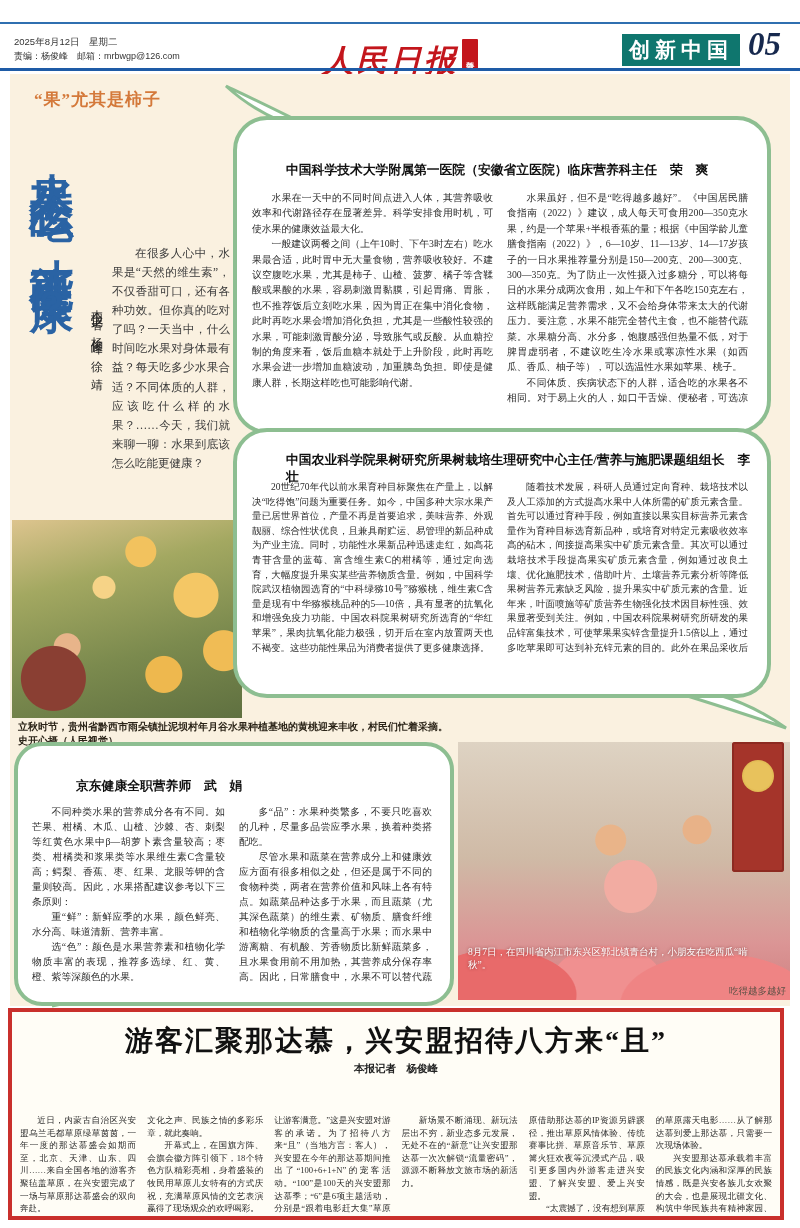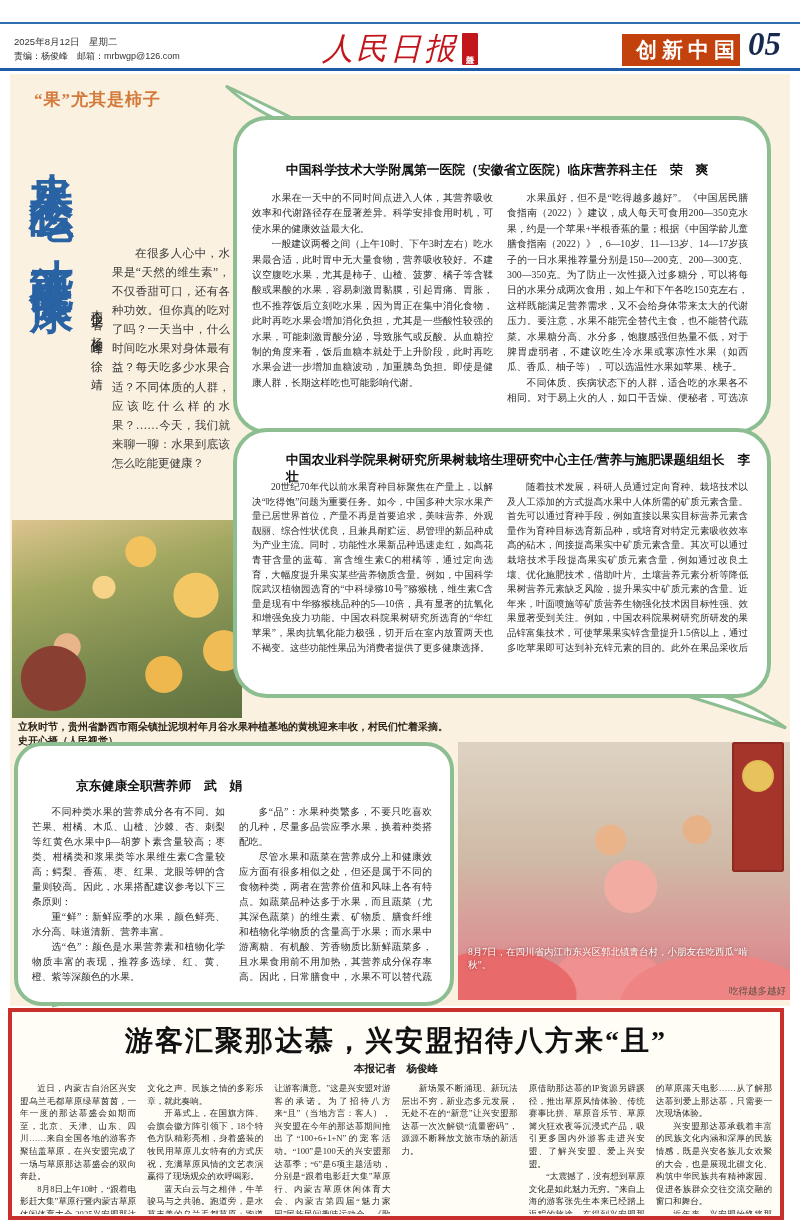--- a/index.html
+++ b/index.html
@@ -5,26 +5,26 @@
   html,body{margin:0;padding:0;background:#e9e9e9;}
   #page{position:relative;width:800px;height:1228px;background:#ffffff;margin:0 auto;
         font-family:"Liberation Serif","DejaVu Serif",serif;color:#2b2b2b;overflow:hidden;}
   .abs{position:absolute;}
 
   
   #top-rule{left:0;top:22px;width:800px;height:2px;background:#2f6fb0;}
   #date-text{left:14px;top:36px;font-size:9.5px;color:#333;font-family:"Liberation Sans",sans-serif;}
   #editor-text{left:14px;top:50px;font-size:9px;color:#333;font-family:"Liberation Sans",sans-serif;}
   #masthead{left:0;top:28px;width:800px;text-align:center;}
-  #masthead-title{display:inline-block;font-size:31px;font-weight:400;font-style:italic;
-        color:#c3161c;letter-spacing:3px;vertical-align:middle;}
+  #masthead-title{display:inline-block;font-size:31px;font-weight:700;font-style:italic;
+        color:#c3161c;letter-spacing:3px;vertical-align:middle;margin-top:12px;}
   #edition-badge{display:inline-block;vertical-align:middle;margin-left:4px;background:#c3161c;color:#fff;
         writing-mode:vertical-rl;font-size:8.5px;line-height:1.1;padding:3px 3px;height:26px;border-radius:1px;}
-  #section-badge{left:622px;top:34px;width:118px;height:32px;background:#c2410c;color:#fff;
-        font-size:21px;font-weight:bold;letter-spacing:5px;text-align:right;line-height:32px;}
+  #section-badge{left:622px;top:34px;width:118px;height:32px;background:#0f766e;color:#fff;
+        font-size:21px;font-weight:bold;letter-spacing:5px;text-align:center;line-height:32px;}
   #page-number{left:748px;top:26px;font-size:33px;font-weight:900;font-style:italic;color:#17294e;}
   #header-rule{left:0;top:68px;width:800px;height:3px;background:#1e5ba6;}
 
   
   #cream-panel{left:10px;top:74px;width:780px;height:932px;background:#faf1e0;}
 
   #series-label{left:34px;top:88px;font-size:17px;font-weight:bold;color:#d4793a;letter-spacing:1px;}
   #feature-headline{left:24px;top:138px;height:572px;writing-mode:vertical-rl;
         font-size:44px;font-weight:900;color:#2a63a4;letter-spacing:7px;line-height:54px;z-index:3;}
   #feature-byline{left:88px;top:300px;height:210px;writing-mode:vertical-rl;
@@ -81,21 +81,21 @@
   #graphic-credit{left:660px;top:985px;width:126px;text-align:right;font-size:9.5px;color:#5e5146;z-index:3;}
 
   
   #article-box{left:8px;top:1008px;width:776px;height:212px;background:#fffdf6;
       border:4px solid #c9302c;z-index:4;box-sizing:border-box;}
   #article-title{left:8px;top:1022px;width:776px;text-align:center;font-size:28px;font-weight:900;
       color:#111;letter-spacing:2px;z-index:5;}
   #article-byline{left:8px;top:1062px;width:776px;text-align:center;font-size:10.5px;font-weight:bold;
       color:#222;z-index:5;}
   #article-columns{left:20px;top:1082px;width:752px;height:132px;display:flex;gap:11px;z-index:5;}
-  .bcol{flex:1 1 0;font-size:8.6px;line-height:12.6px;text-align:justify;color:#2b2b2b;overflow:hidden;}
+  .bcol{flex:1 1 0;font-size:8.6px;line-height:12.6px;text-align:justify;color:#2b2b2b;overflow:hidden;margin-top:32px;}
   .bcol p{margin:0;text-indent:2em;}
   .bcol p.noindent{text-indent:0;}
 </style>
 </head>
 <body>
 
 <div id="page">
 
   <div class="abs" id="top-rule"></div>
   <div class="abs" id="date-text">2025年8月12日　星期二</div>

